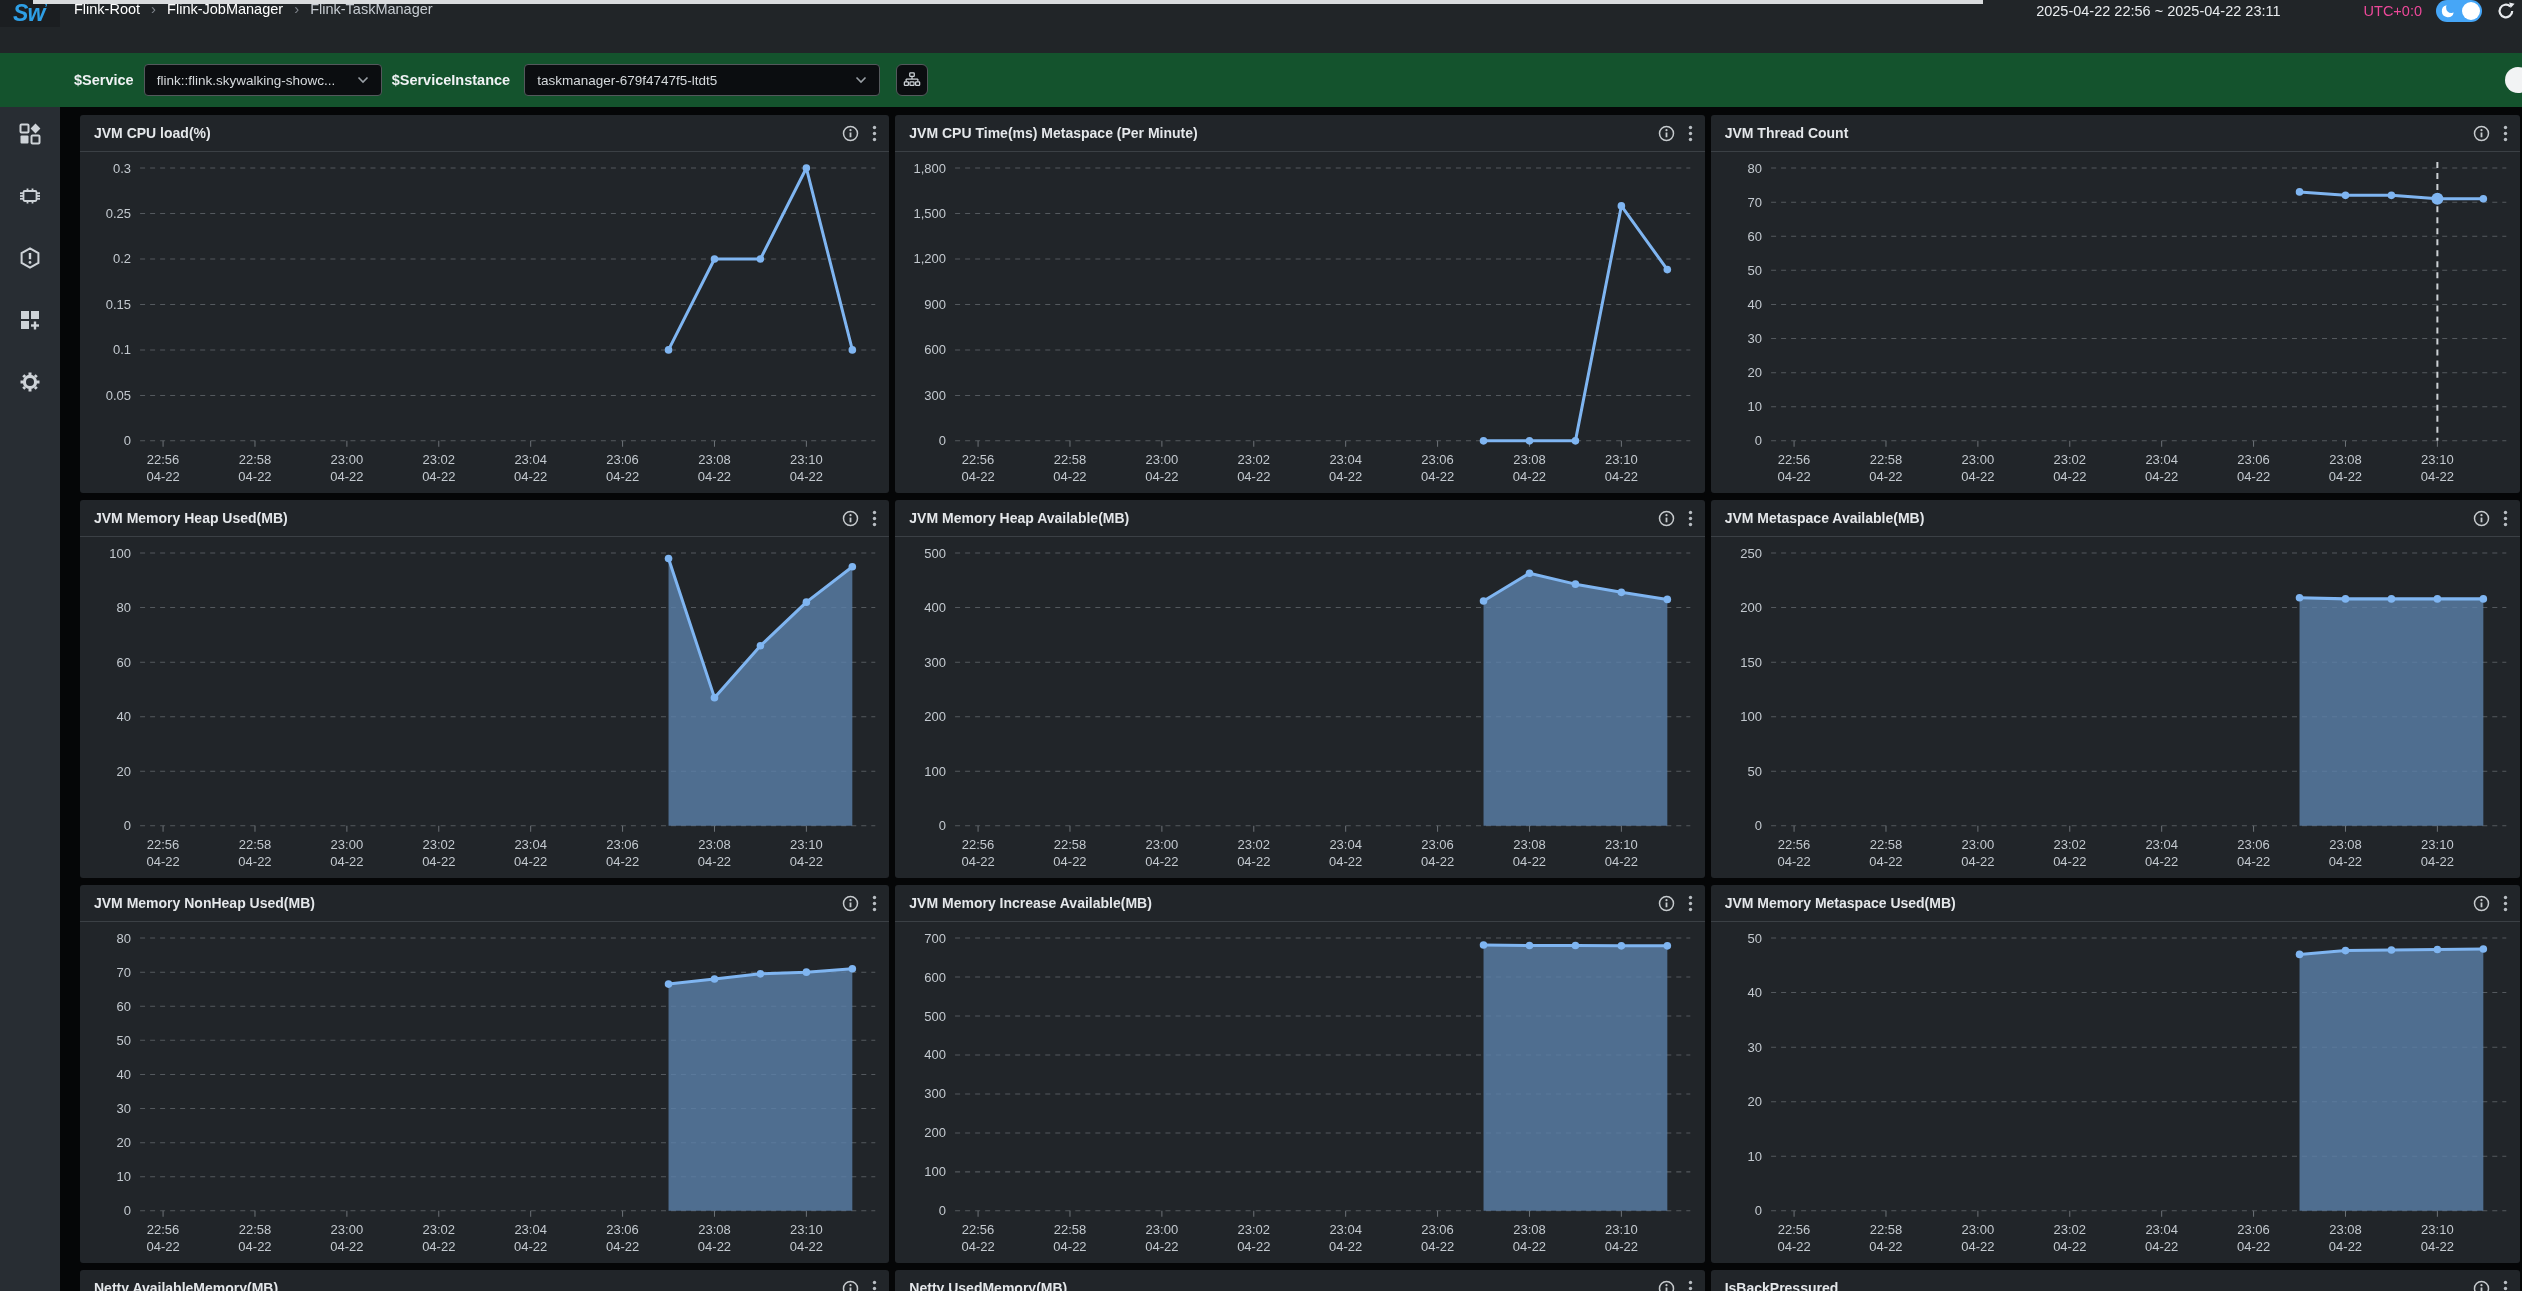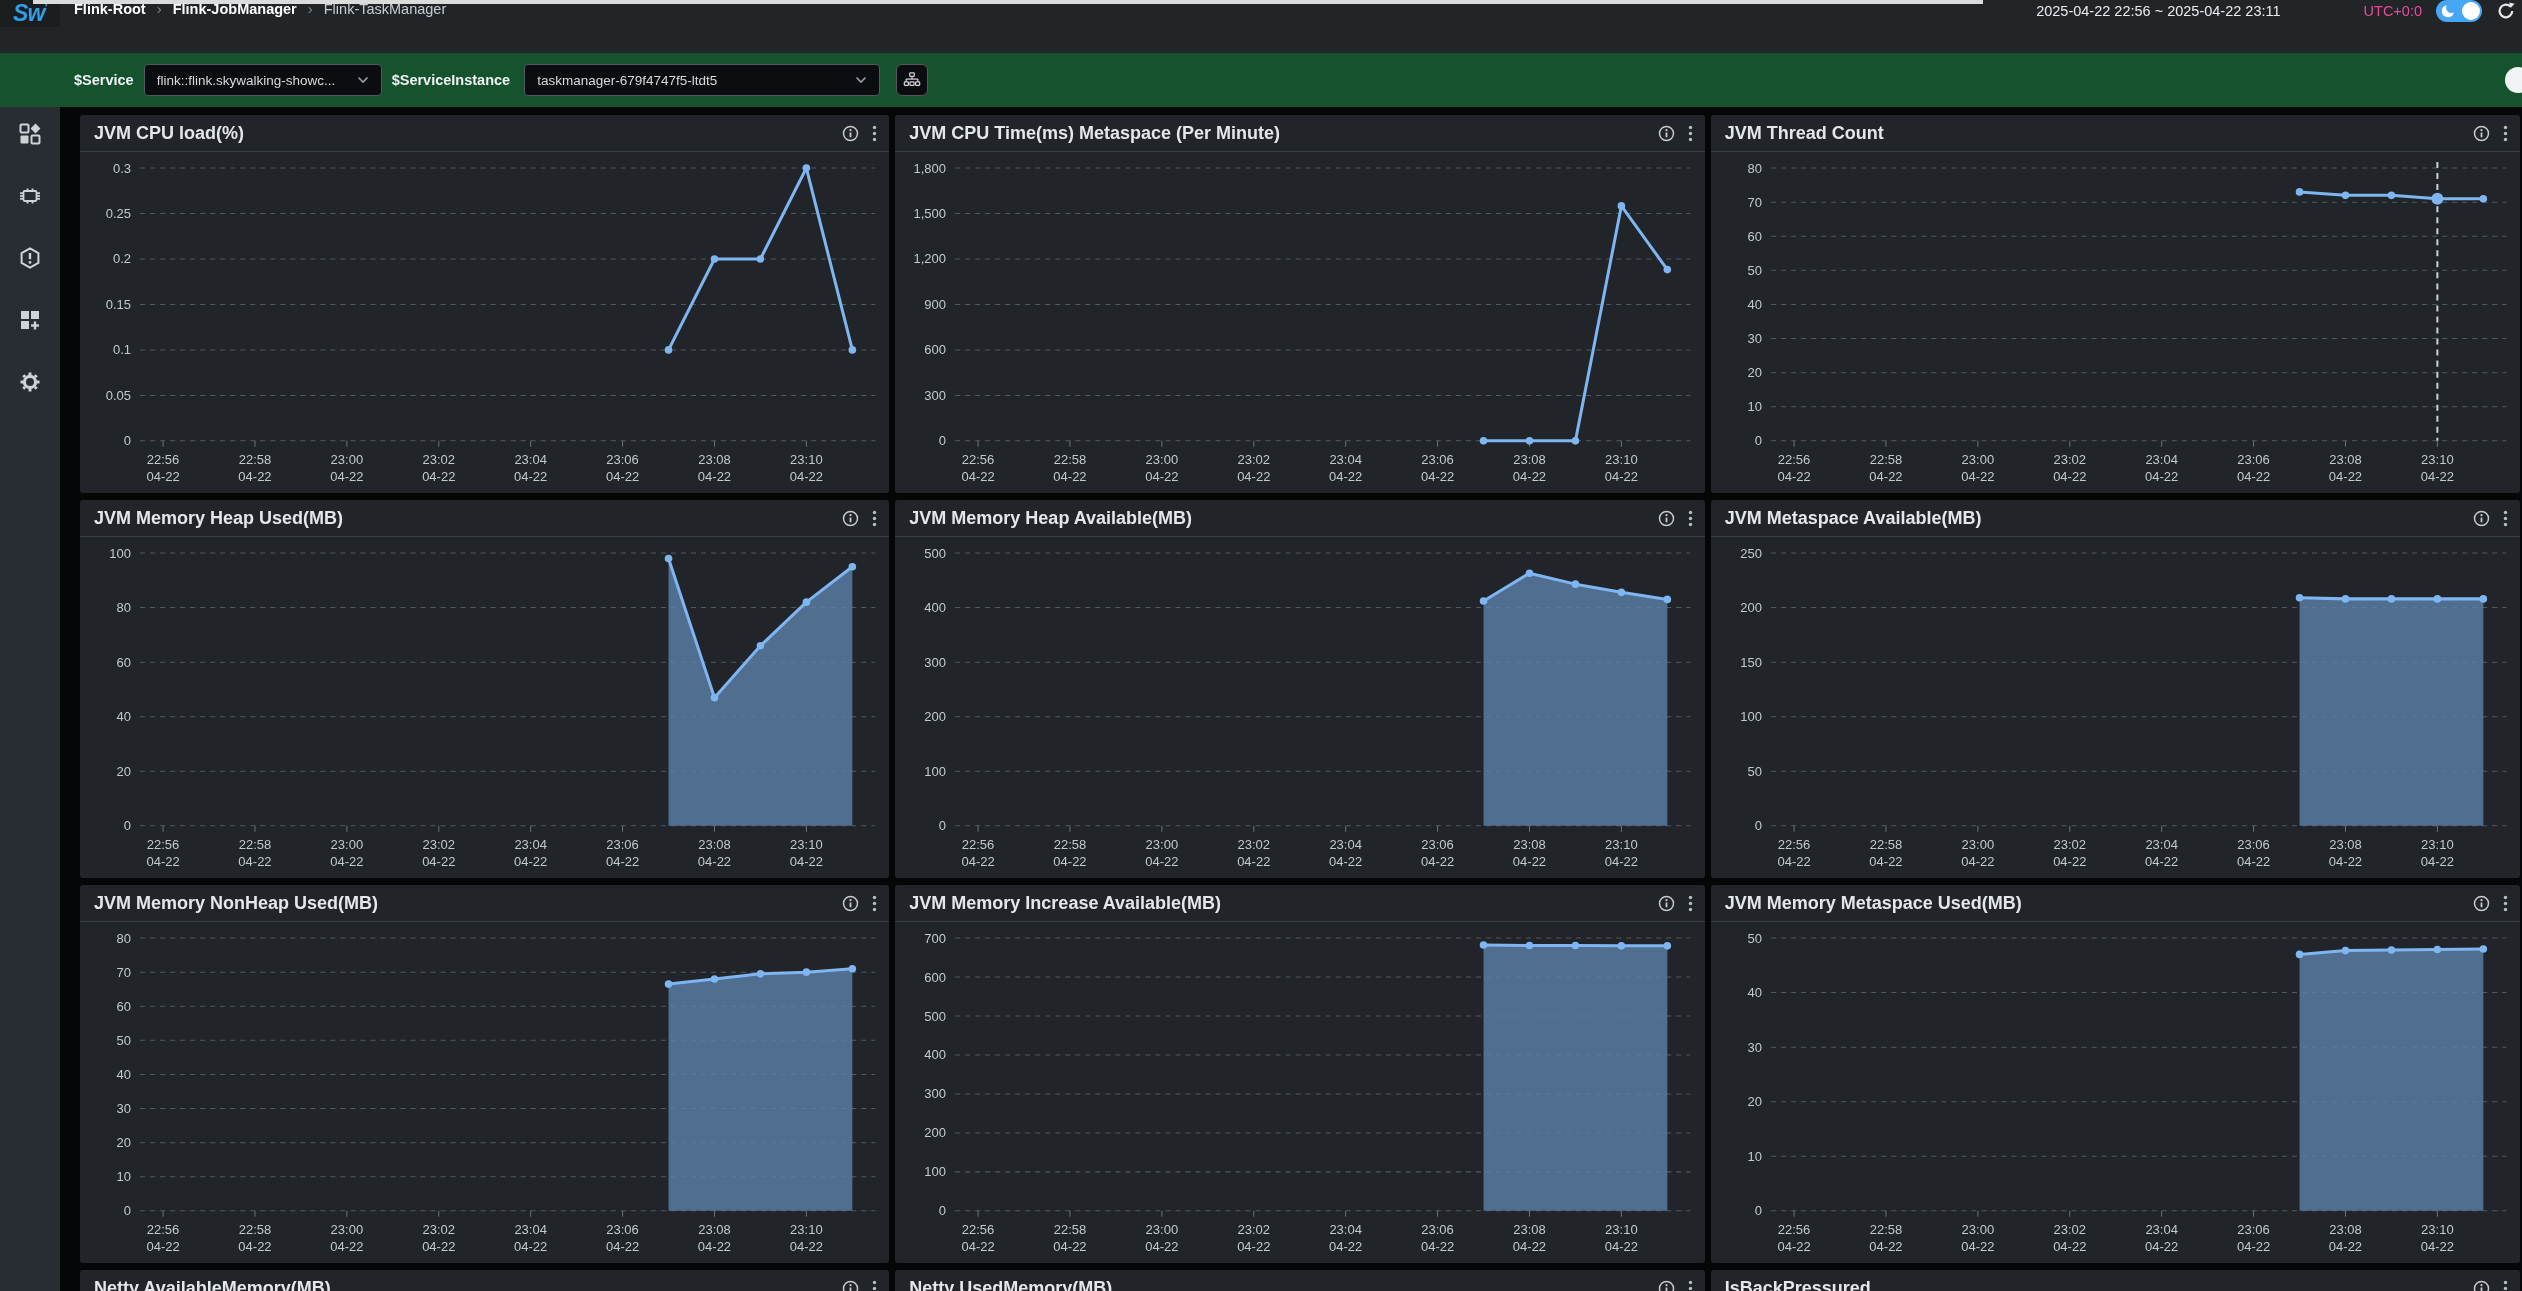--- a/index.html
+++ b/index.html
@@ -8,21 +8,21 @@
 
   
   .top-strip{position:absolute;top:0;left:33px;width:1950px;height:4px;background:#d9dbdd;z-index:40;}
 
   
   header{height:53px;display:flex;align-items:flex-start;background:#212528;}
   .logo-cell{width:60px;display:flex;align-items:center;justify-content:center;background:#1b1e21;}
   .logo{font-size:23px;font-weight:900;font-style:italic;color:#2e9fe6;letter-spacing:-1px;}
   .logo sup{font-size:13px;font-style:normal;}
   .crumbs{display:flex;align-items:center;padding-left:14px;flex:1;}
-  .crumb{font-size:14.5px;font-weight:700;color:#ffffff;cursor:pointer;}
+  .crumb{font-size:14.5px;font-weight:400;color:#ffffff;cursor:pointer;}
   .crumb.last{font-weight:400;color:#c6cbd1;}
   .crumb-sep{color:#80868d;margin:0 11px;font-size:15px;}
   .header-right{display:flex;align-items:center;gap:14px;padding-right:6px;}
   .time-range{font-size:14.5px;color:#e8ebee;cursor:pointer;}
   .tz{font-size:14.5px;color:#ec4899;margin-left:26px;padding-left:43px;}
   .switch{width:46px;height:22px;border-radius:11px;background:#46a6f7;position:relative;cursor:pointer;flex:none;}
   .switch .moon{position:absolute;left:5px;top:4px;width:14px;height:14px;}
   .switch .knob{position:absolute;right:2px;top:2px;width:18px;height:18px;border-radius:50%;background:#fff;}
   .icon-btn{background:none;border:none;padding:0;cursor:pointer;display:flex;align-items:center;}
 
@@ -44,21 +44,21 @@
   aside{width:60px;background:#282d33;display:flex;flex-direction:column;align-items:center;
         padding-top:14px;gap:36px;flex:none;}
   .side-item{width:26px;height:26px;display:flex;align-items:center;justify-content:center;cursor:pointer;color:#ced3d8;}
 
   
   main{flex:1;padding:8px 2px 0 20px;display:grid;grid-template-columns:repeat(3,1fr);
        grid-auto-rows:378px;gap:7px 6px;align-content:start;}
   .panel{background:#212529;border-radius:3px;display:flex;flex-direction:column;overflow:hidden;}
   .panel-head{height:36px;flex:none;display:flex;align-items:center;padding:0 12px 0 14px;
               border-bottom:1px solid #3b4045;}
-  .panel-title{font-size:18px;font-weight:700;color:#e4e7ea;flex:1;white-space:nowrap;overflow:hidden;}
+  .panel-title{font-size:14px;font-weight:700;color:#e4e7ea;flex:1;white-space:nowrap;overflow:hidden;}
   .panel-icons{display:flex;align-items:center;gap:13px;color:#c6cacd;}
   .panel-body{flex:1;min-height:0;}
   .panel-body svg{width:100%;height:100%;display:block;}
 </style>
 </head>
 <body>
 
 <div class="top-strip"></div>
 
 <header>

